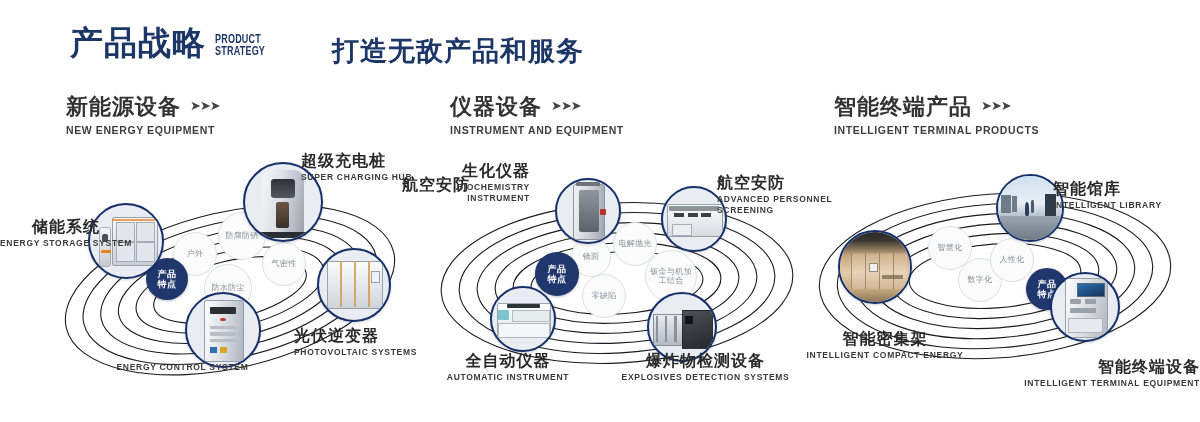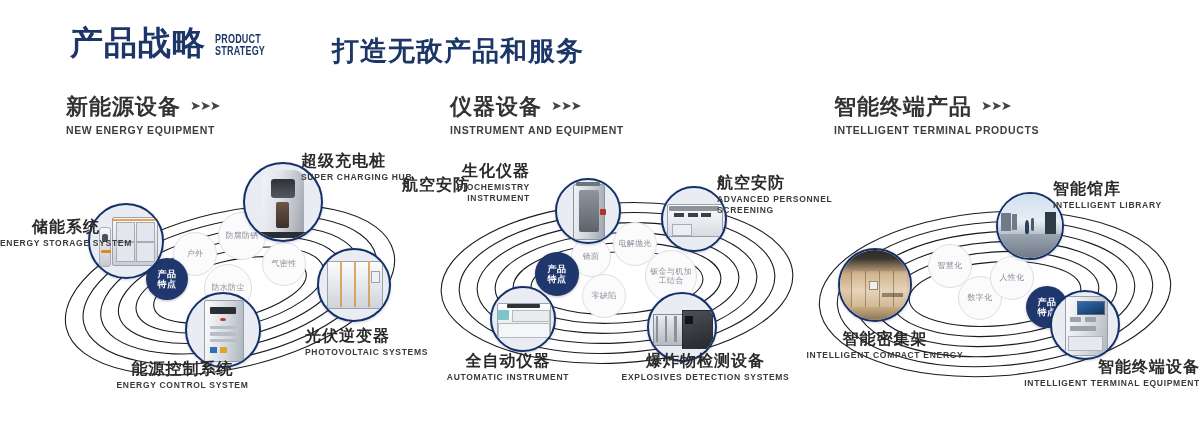--- a/index.html
+++ b/index.html
@@ -241,26 +241,25 @@
   </div>
 
   <div class="lab r" style="left:0px;top:218px;width:100px;">
     <div class="cn">储能系统</div>
     <div class="en">ENERGY STORAGE SYSTEM</div>
   </div>
   <div class="lab" style="left:301px;top:152px;">
     <div class="cn">超级充电桩</div>
     <div class="en">SUPER CHARGING HUB</div>
   </div>
-  <div class="lab" style="left:305px;top:327px;">
+  <div class="lab" style="left:294px;top:327px;">
     <div class="cn">光伏逆变器</div>
     <div class="en">PHOTOVOLTAIC SYSTEMS</div>
   </div>
   <div class="lab c" style="left:75px;top:360px;width:215px;">
-    <div class="cn">能源控制系统</div>
     <div class="en">ENERGY CONTROL SYSTEM</div>
   </div>
 
   <div class="cluster" style="left:425px;top:158px;width:385px;height:250px;">
     <svg class="orbit-svg" width="385" height="250" viewBox="0 0 385 250">
       <g fill="none" stroke="#1b1b23" stroke-width="1.1" transform="rotate(-3 192 125)">
         <ellipse cx="192" cy="125" rx="176" ry="80"></ellipse>
         <ellipse cx="192" cy="125" rx="158" ry="70"></ellipse>
         <ellipse cx="192" cy="125" rx="140" ry="60"></ellipse>
         <ellipse cx="192" cy="125" rx="122" ry="50"></ellipse>
@@ -339,21 +338,21 @@
   </div>
   <div class="lab c" style="left:608px;top:352px;width:195px;">
     <div class="cn">爆炸物检测设备</div>
     <div class="en">EXPLOSIVES DETECTION SYSTEMS</div>
   </div>
   <div class="lab c" style="left:428px;top:352px;width:160px;">
     <div class="cn">全自动仪器</div>
     <div class="en">AUTOMATIC INSTRUMENT</div>
   </div>
 
-  <div class="cluster" style="left:800px;top:166px;width:390px;height:250px;">
+  <div class="cluster" style="left:800px;top:148px;width:390px;height:250px;">
     <svg class="orbit-svg" width="390" height="250" viewBox="0 0 390 250">
       <g fill="none" stroke="#1b1b23" stroke-width="1.1" transform="rotate(-4 195 128)">
         <ellipse cx="195" cy="128" rx="176" ry="82"></ellipse>
         <ellipse cx="195" cy="128" rx="158" ry="72"></ellipse>
         <ellipse cx="195" cy="128" rx="140" ry="62"></ellipse>
         <ellipse cx="195" cy="128" rx="122" ry="52"></ellipse>
         <ellipse cx="195" cy="128" rx="104" ry="42"></ellipse>
         <ellipse cx="195" cy="128" rx="86" ry="32"></ellipse>
       </g>
     </svg>

